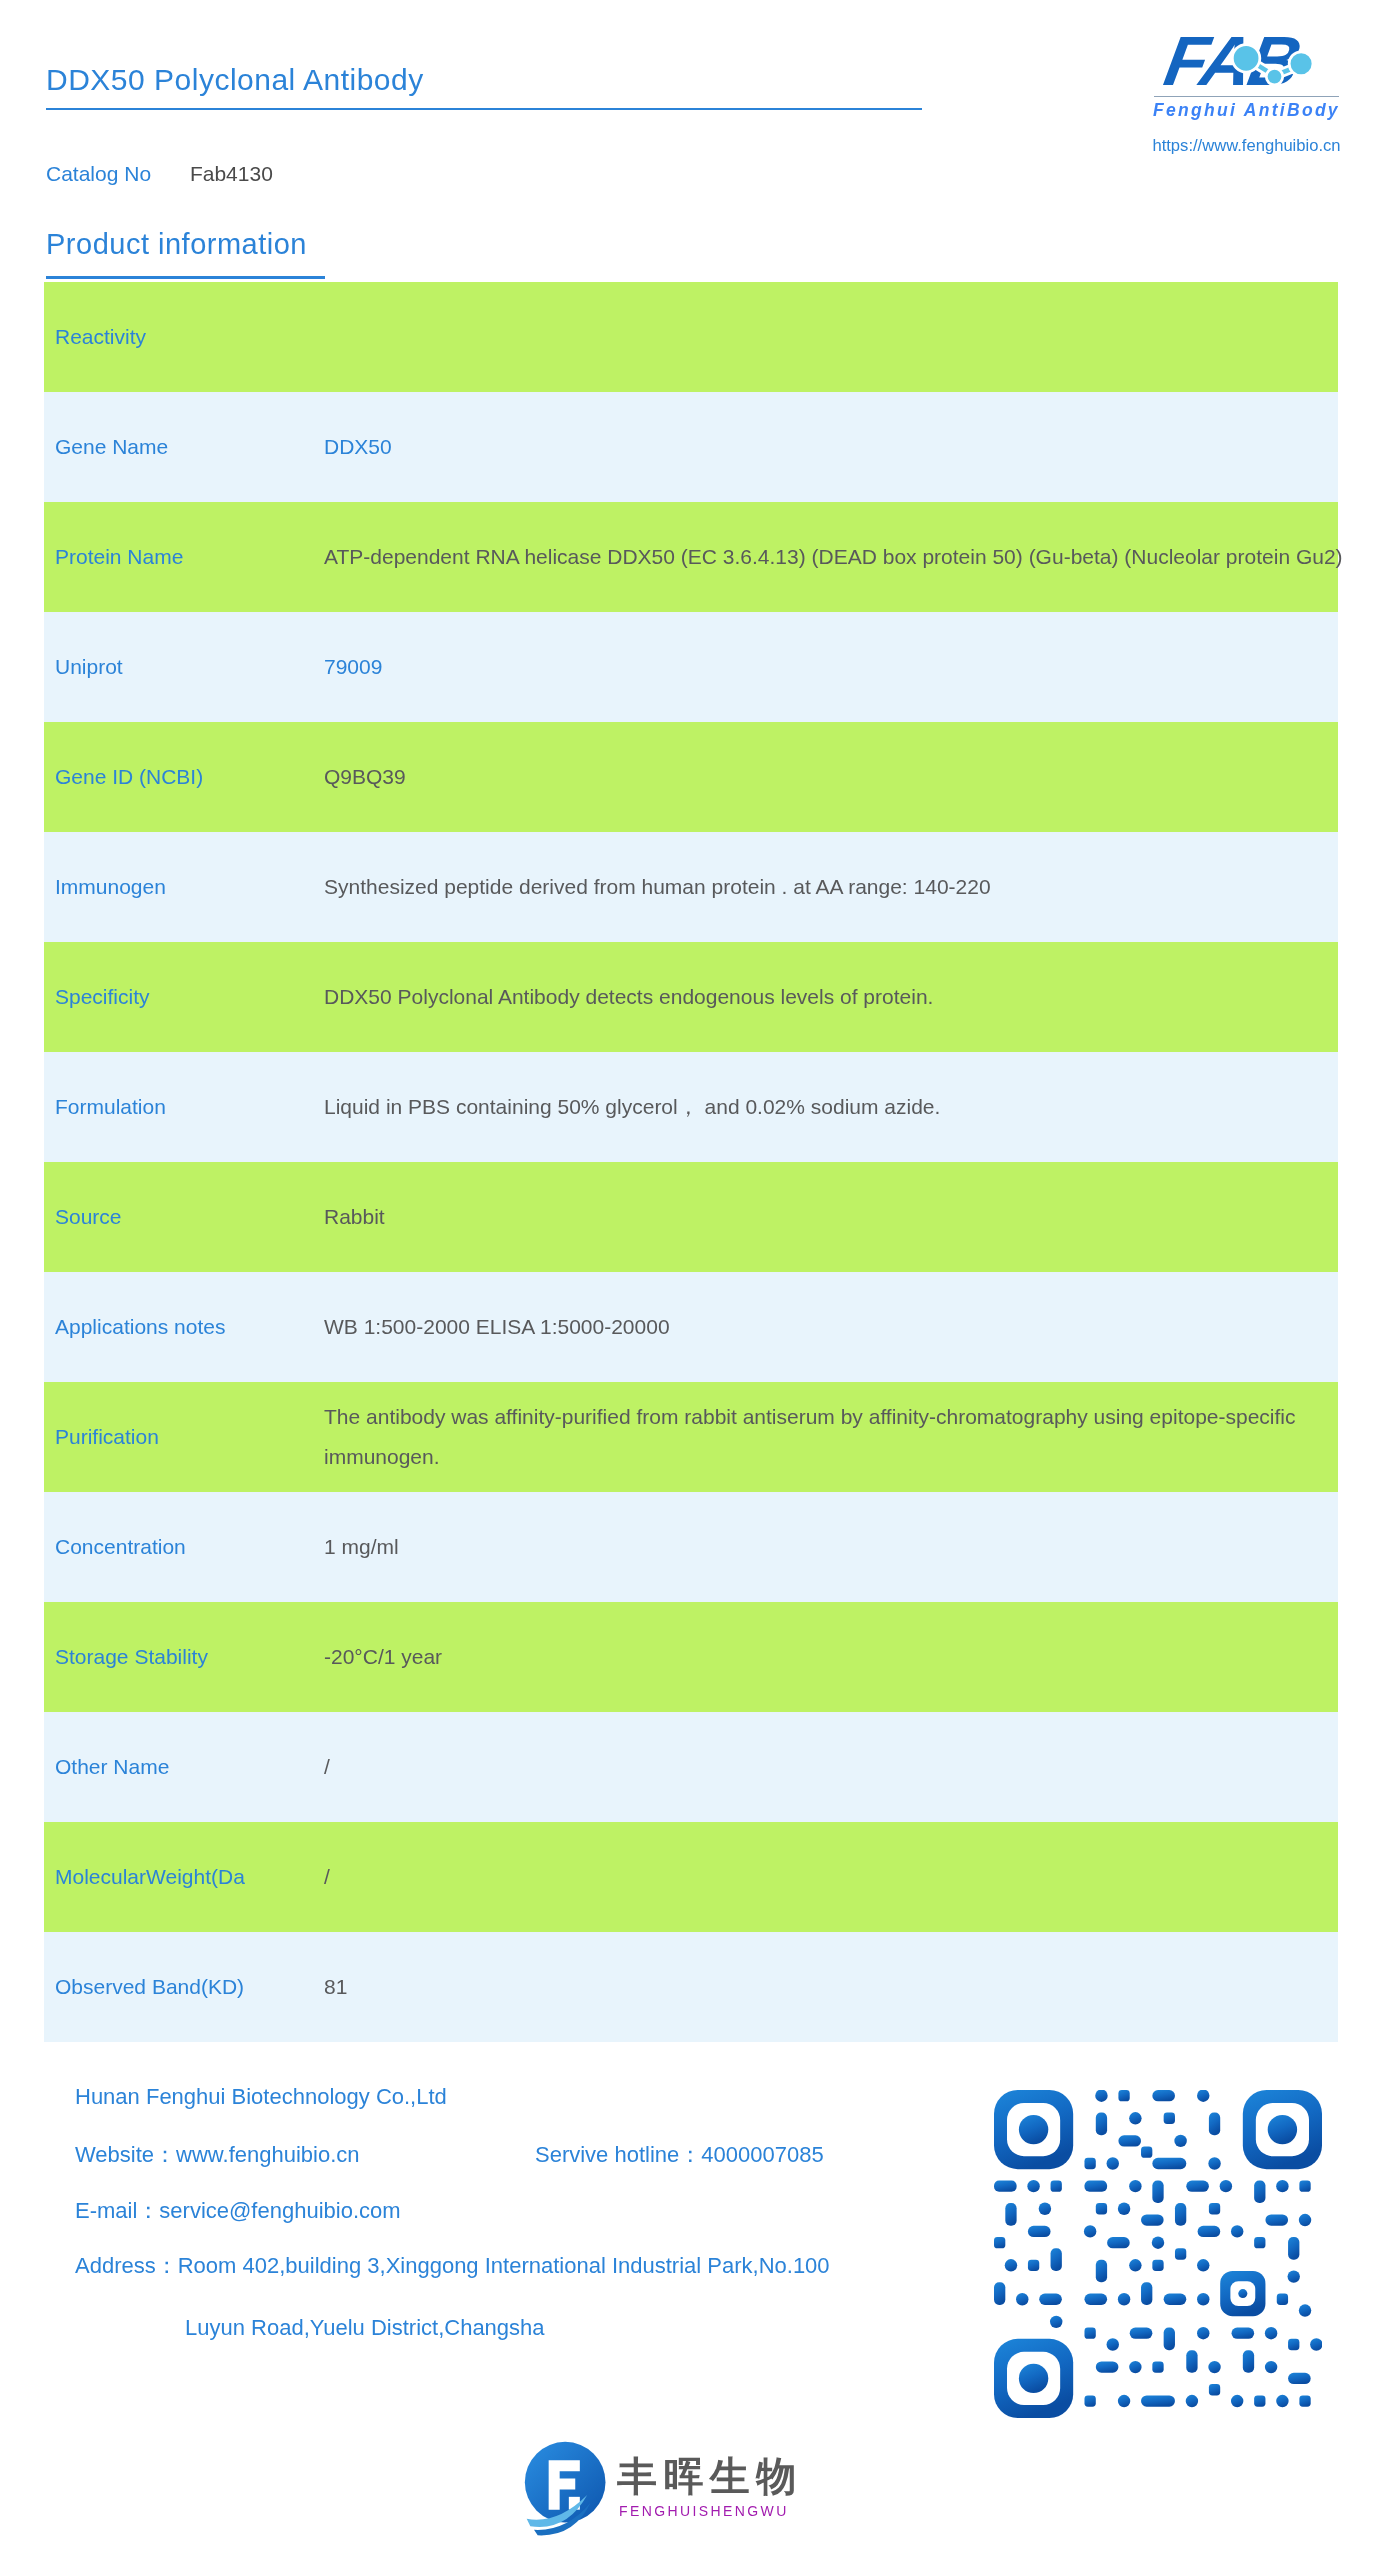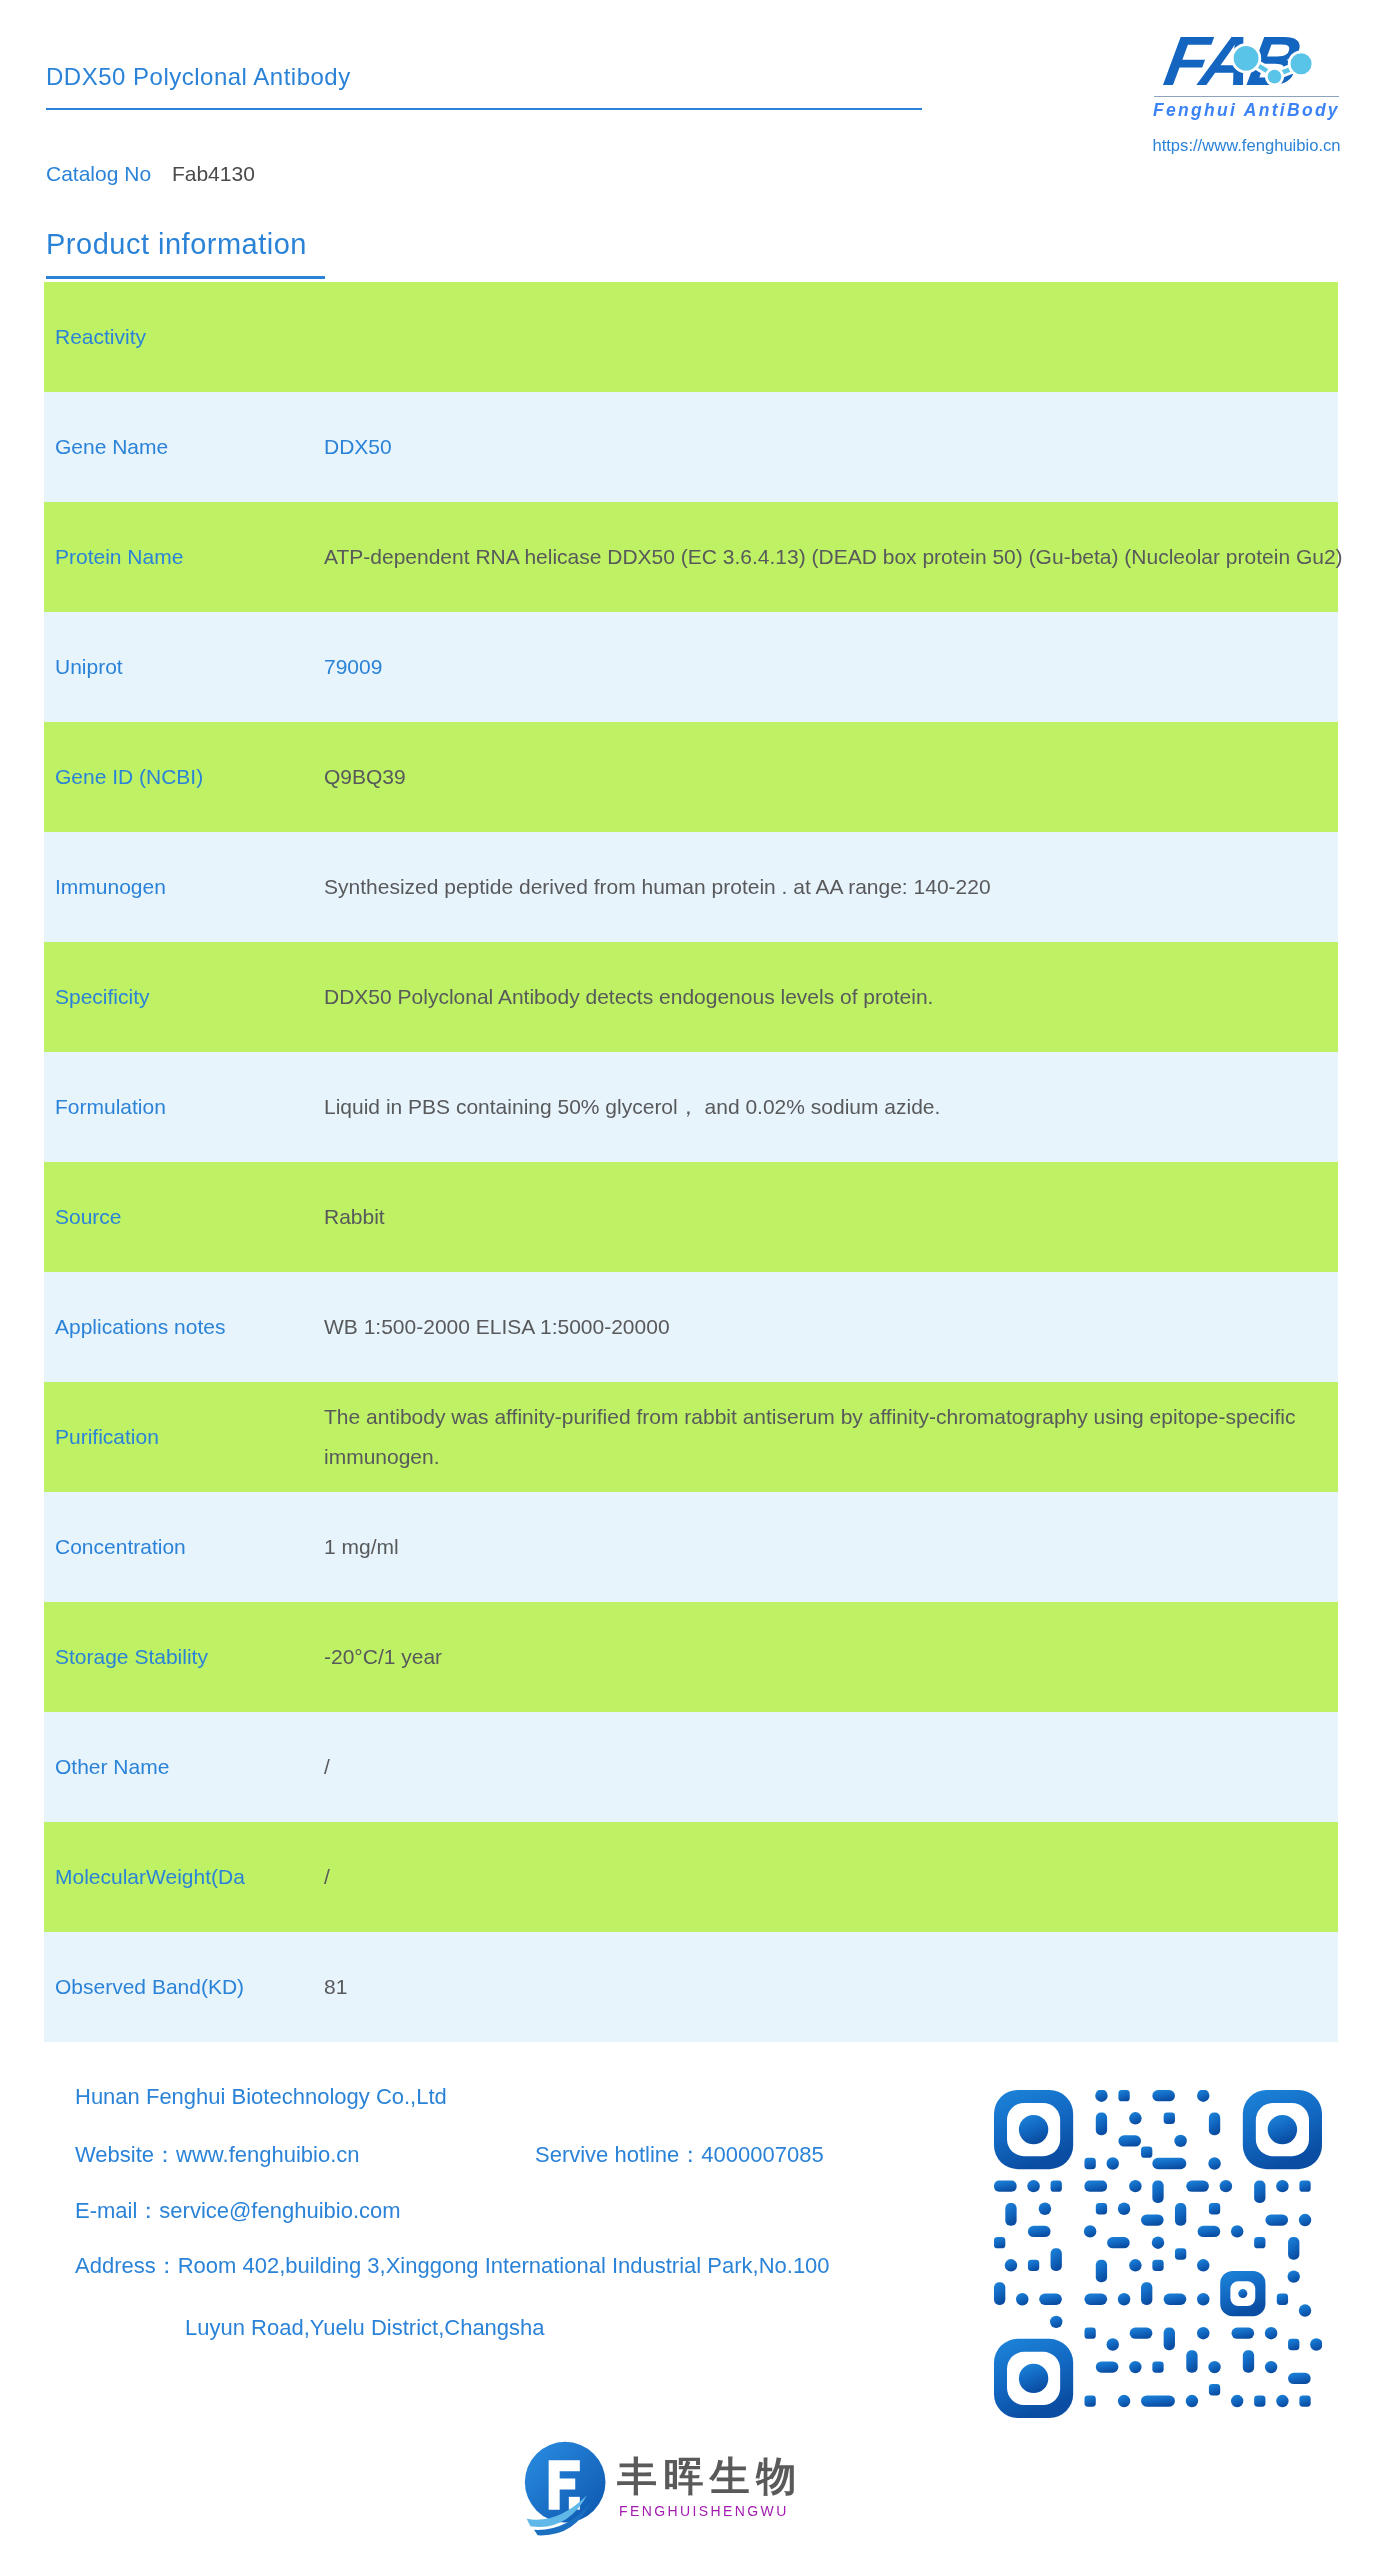--- a/index.html
+++ b/index.html
@@ -11,37 +11,37 @@
   }
   *{box-sizing:border-box;}
   html,body{margin:0;padding:0;}
   body{
     width:1380px;height:2576px;position:relative;background:#ffffff;
     font-family:"Liberation Sans","DejaVu Sans",sans-serif;
     -webkit-font-smoothing:antialiased;overflow:hidden;
   }
   
   .page-title{
-    position:absolute;left:46px;top:63px;font-size:24px;color:var(--accent);
+    position:absolute;left:46px;top:63px;font-size:30px;color:var(--accent);
     letter-spacing:0.5px;
   }
   .title-underline{
     position:absolute;left:46px;top:108px;width:876px;height:1.8px;background:var(--accent);
   }
   .brand{position:absolute;left:1150px;top:28px;width:193px;text-align:center;}
   .brand-fab{display:block;margin:0 auto;}
   .brand-divider{height:0.9px;background:#8fa3b8;margin:1.8px 3.7px 3.7px 3.7px;}
   .brand-sub{
     font-size:17.5px;font-weight:bold;font-style:italic;color:#3b82f6;
     letter-spacing:2.3px;white-space:nowrap;
   }
   .brand-url{margin-top:14.7px;font-size:16.6px;color:var(--accent);white-space:nowrap;}
   .catalog{position:absolute;left:46px;top:162px;font-size:21px;}
   .catalog .cat-label{color:var(--accent);}
-  .catalog .cat-value{color:#4a4a4a;margin-left:15px;}
+  .catalog .cat-value{color:#4a4a4a;margin-left:33px;}
   
   .section-title{
     position:absolute;left:46px;top:228px;font-size:29px;color:var(--accent);
     letter-spacing:0.5px;
   }
   .section-underline{
     position:absolute;left:46px;top:276px;width:279px;height:2.8px;background:var(--accent);
   }
   
   .prod-table{position:absolute;left:44px;top:282px;width:1294px;}

